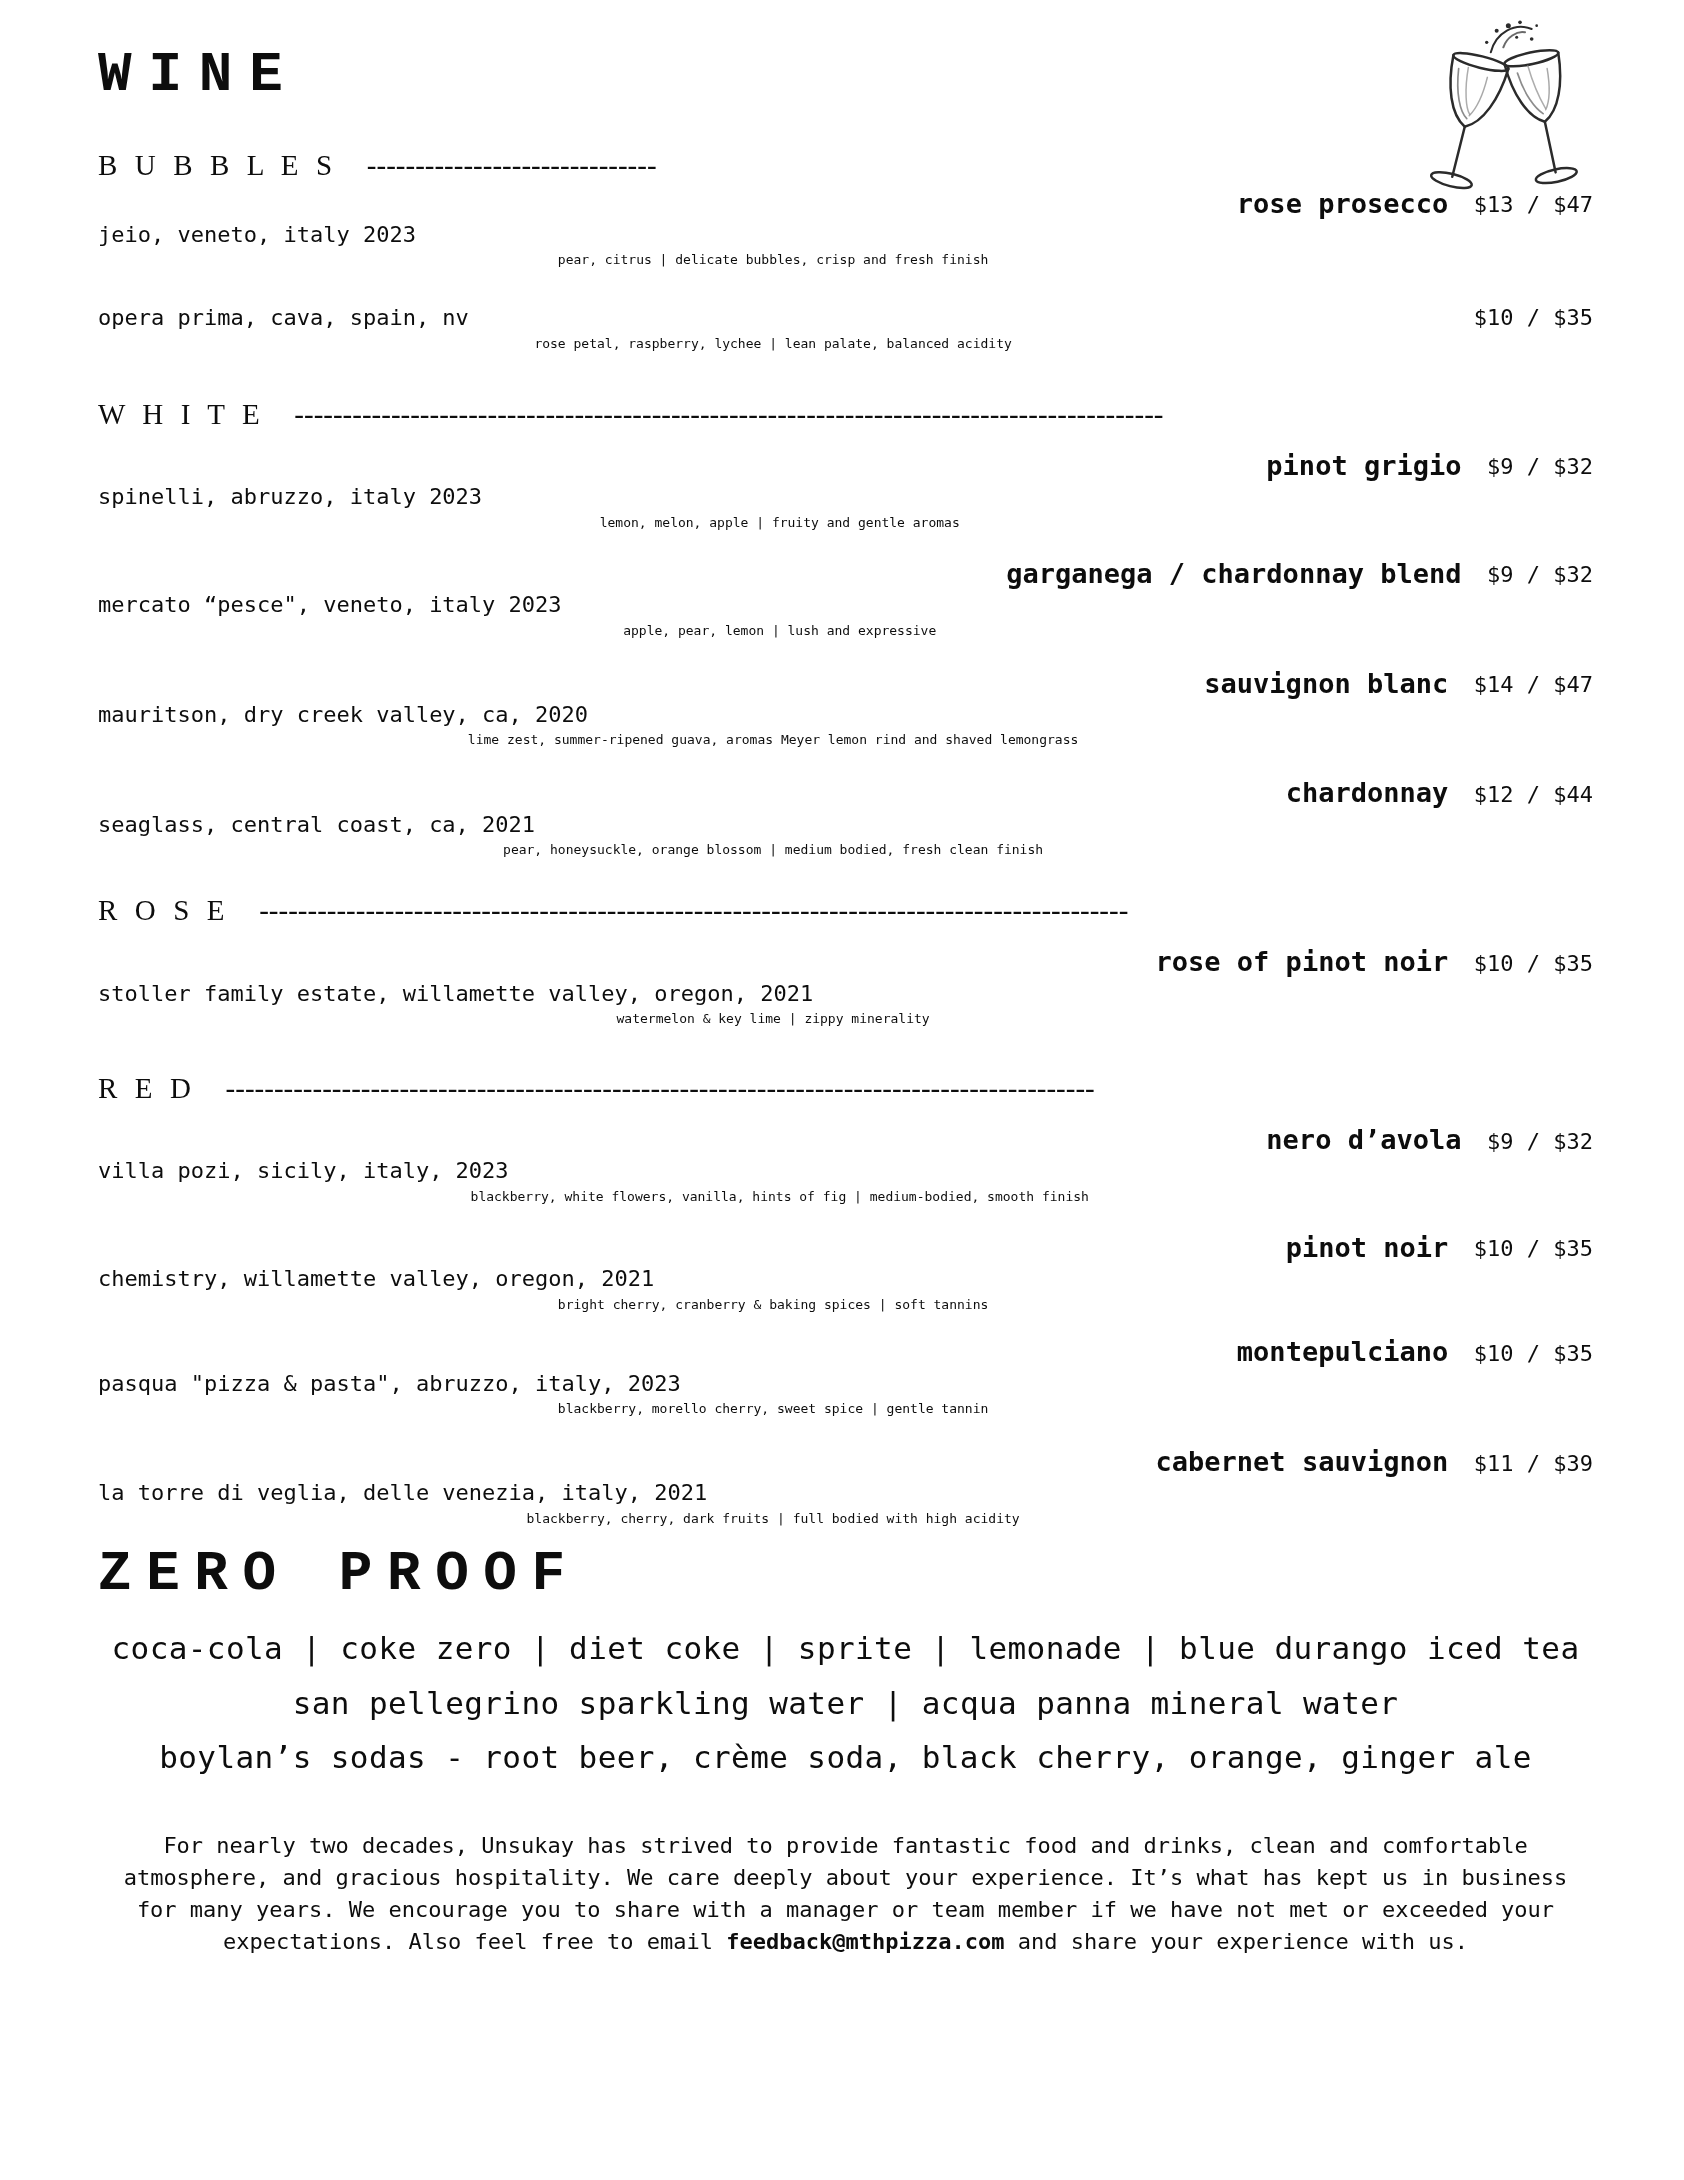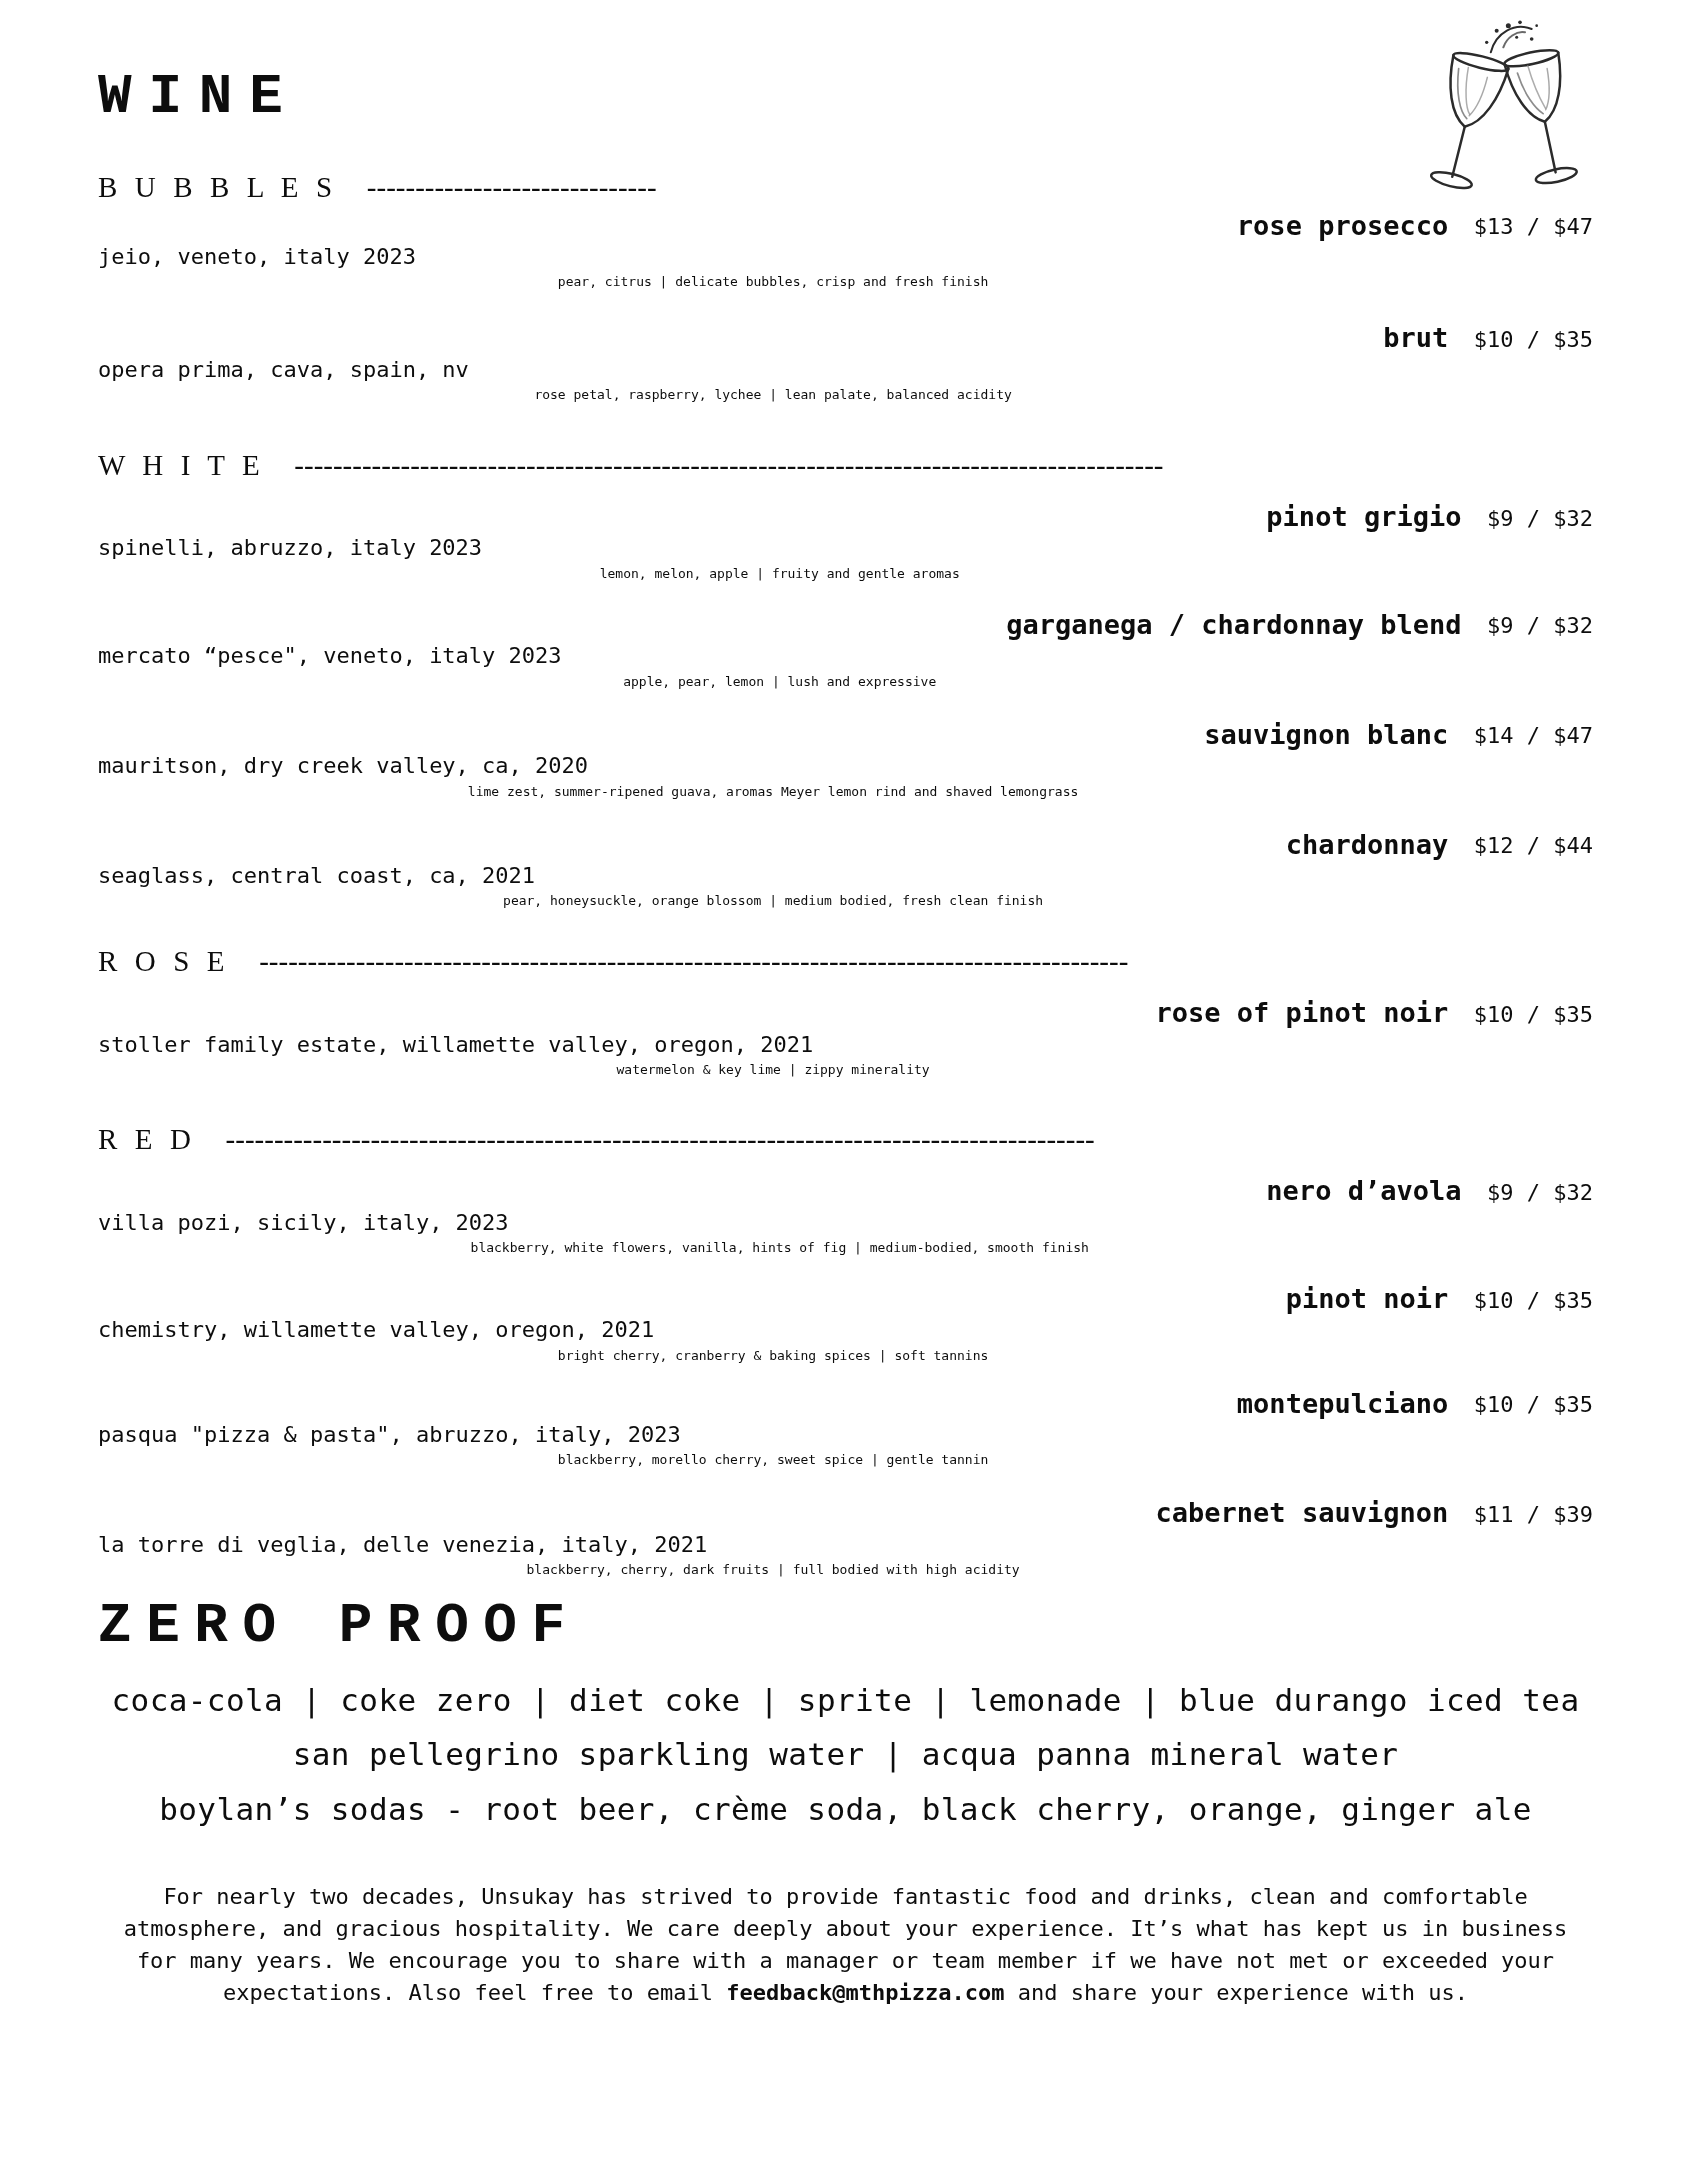--- a/index.html
+++ b/index.html
@@ -3,21 +3,21 @@
 <meta charset="utf-8">
 <style>
   html,body{margin:0;padding:0;background:#ffffff;}
   .page{
     position:relative;
     width:1685px;height:2181px;
     background:#ffffff;color:#0d0d0d;
     overflow:hidden;
     font-family:"DejaVu Sans Mono",monospace;
   }
-  .content{padding:69px 92px 0 98px;}
+  .content{padding:47px 92px 0 98px;}
 
   .big-title{
     font-family:"Liberation Mono",monospace;
     font-weight:700;font-size:56px;line-height:1;
     letter-spacing:0.30em;margin:0;white-space:nowrap;
   }
 
   .sec{
     display:flex;align-items:baseline;
     font-family:Liberation Serif, serif;
@@ -105,21 +105,20 @@
       <div class="left">
         <div class="name">rose prosecco</div>
         <div class="winery">jeio, veneto, italy 2023</div>
         <div class="notes">pear, citrus | delicate bubbles, crisp and fresh finish</div>
       </div>
       <div class="price">$13 / $47</div>
     </div>
 
     <div class="item" style="margin-top:34px">
       <div class="left">
-        <div class="name">brut</div>
         <div class="winery">opera prima, cava, spain, nv</div>
         <div class="notes">rose petal, raspberry, lychee | lean palate, balanced acidity</div>
       </div>
       <div class="price">$10 / $35</div>
     </div>
 
     <div class="sec grow" style="margin-top:49px">
       <span>W H I T E</span>
       <span class="dashes">------------------------------------------------------------------------------------------</span>
     </div>

